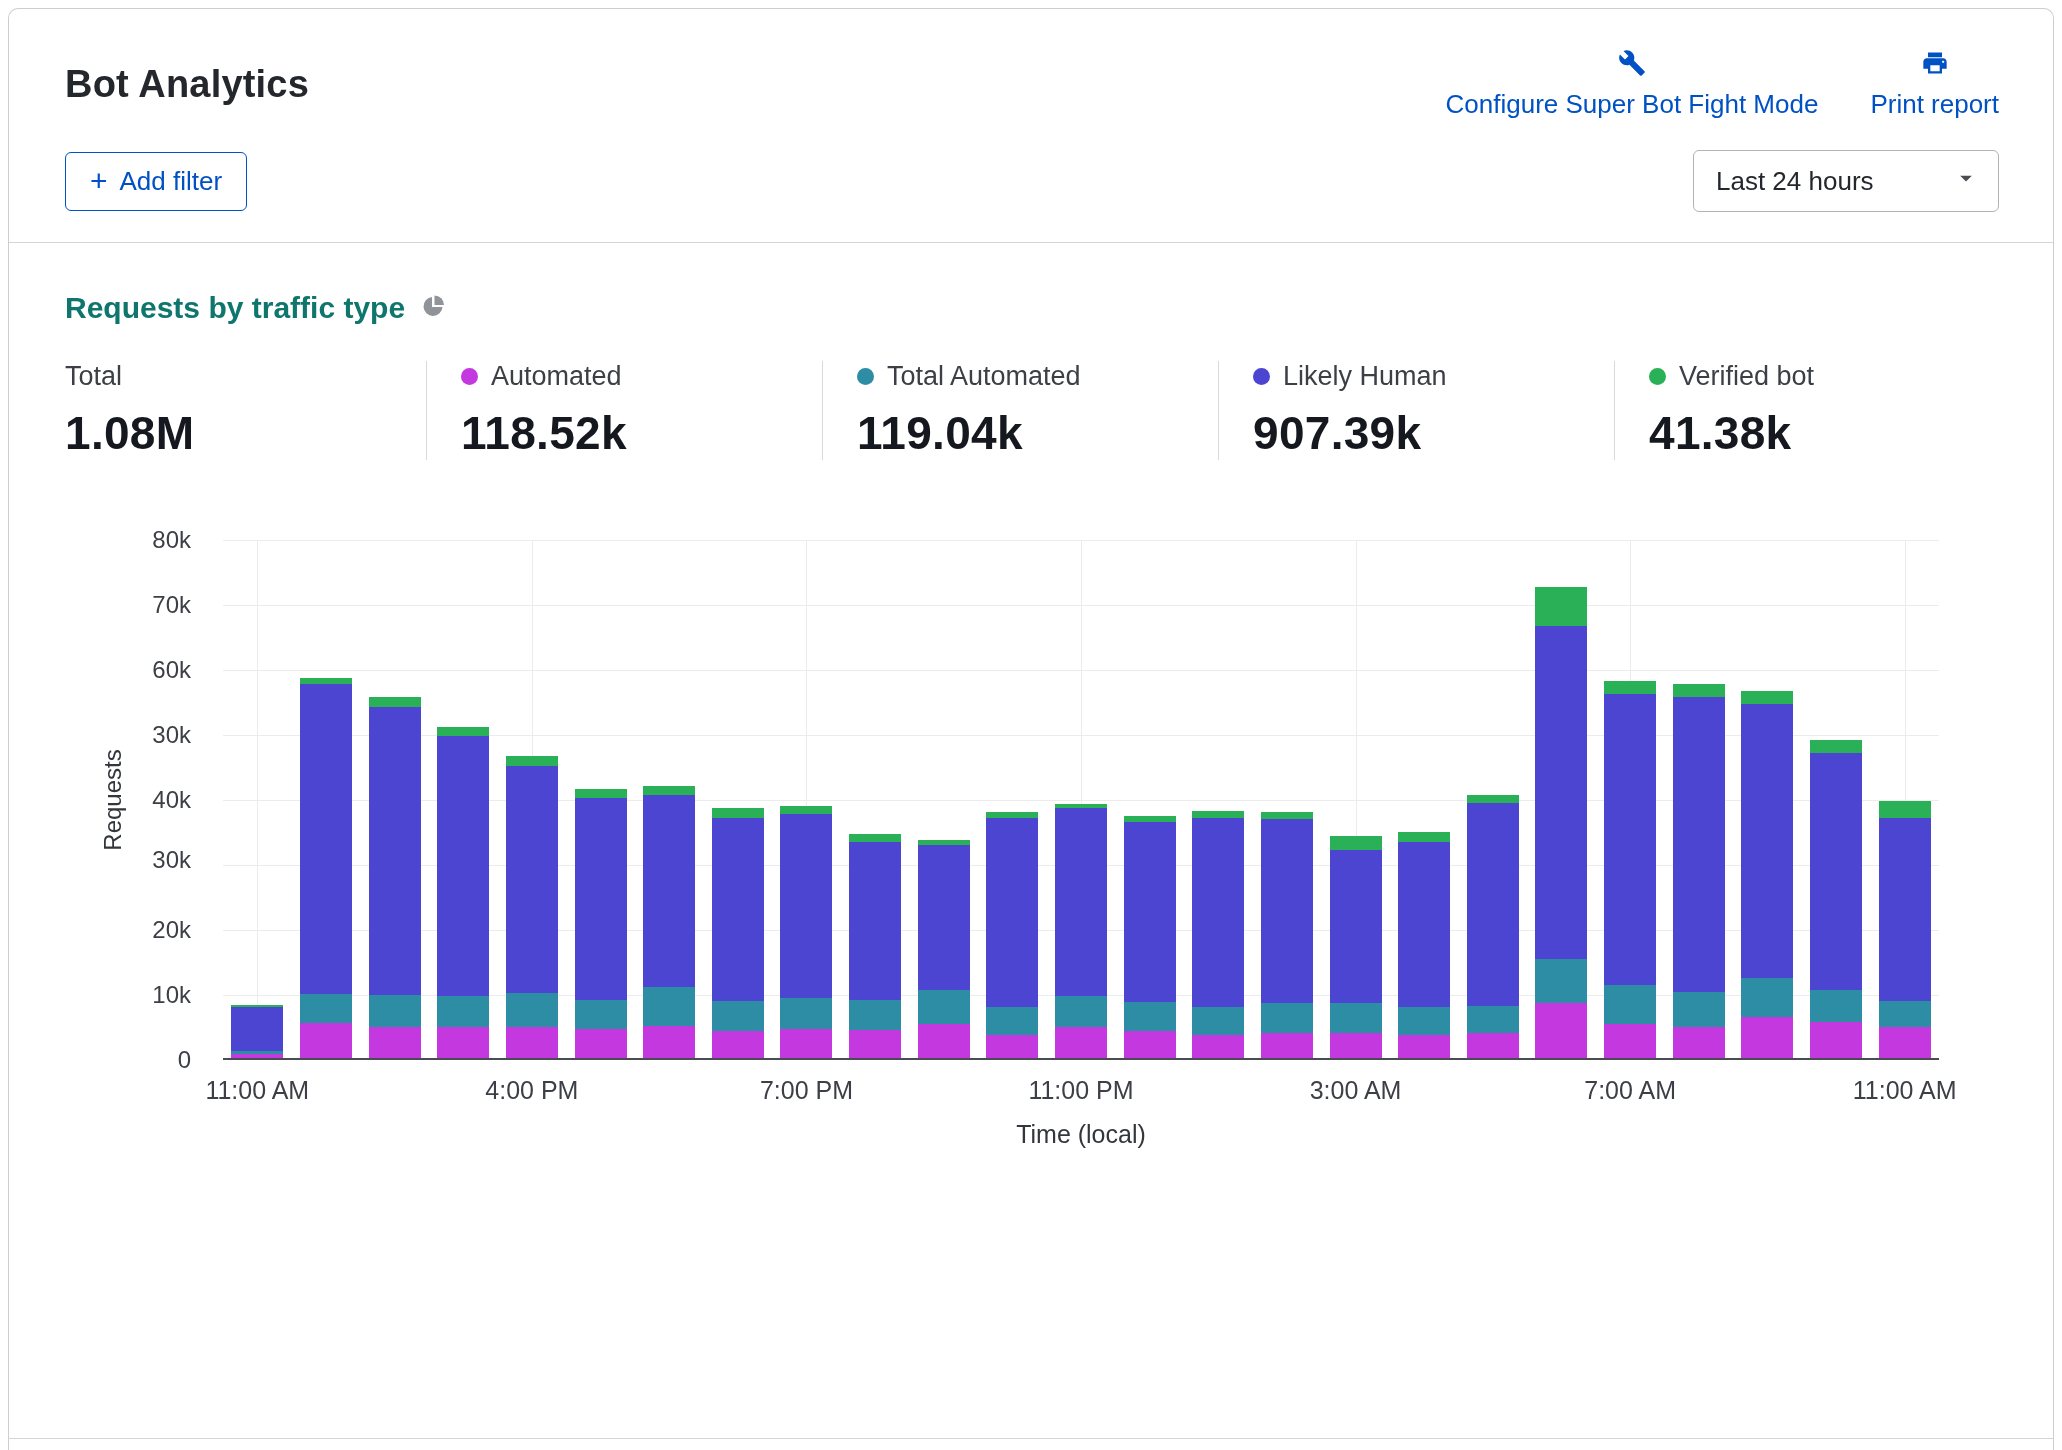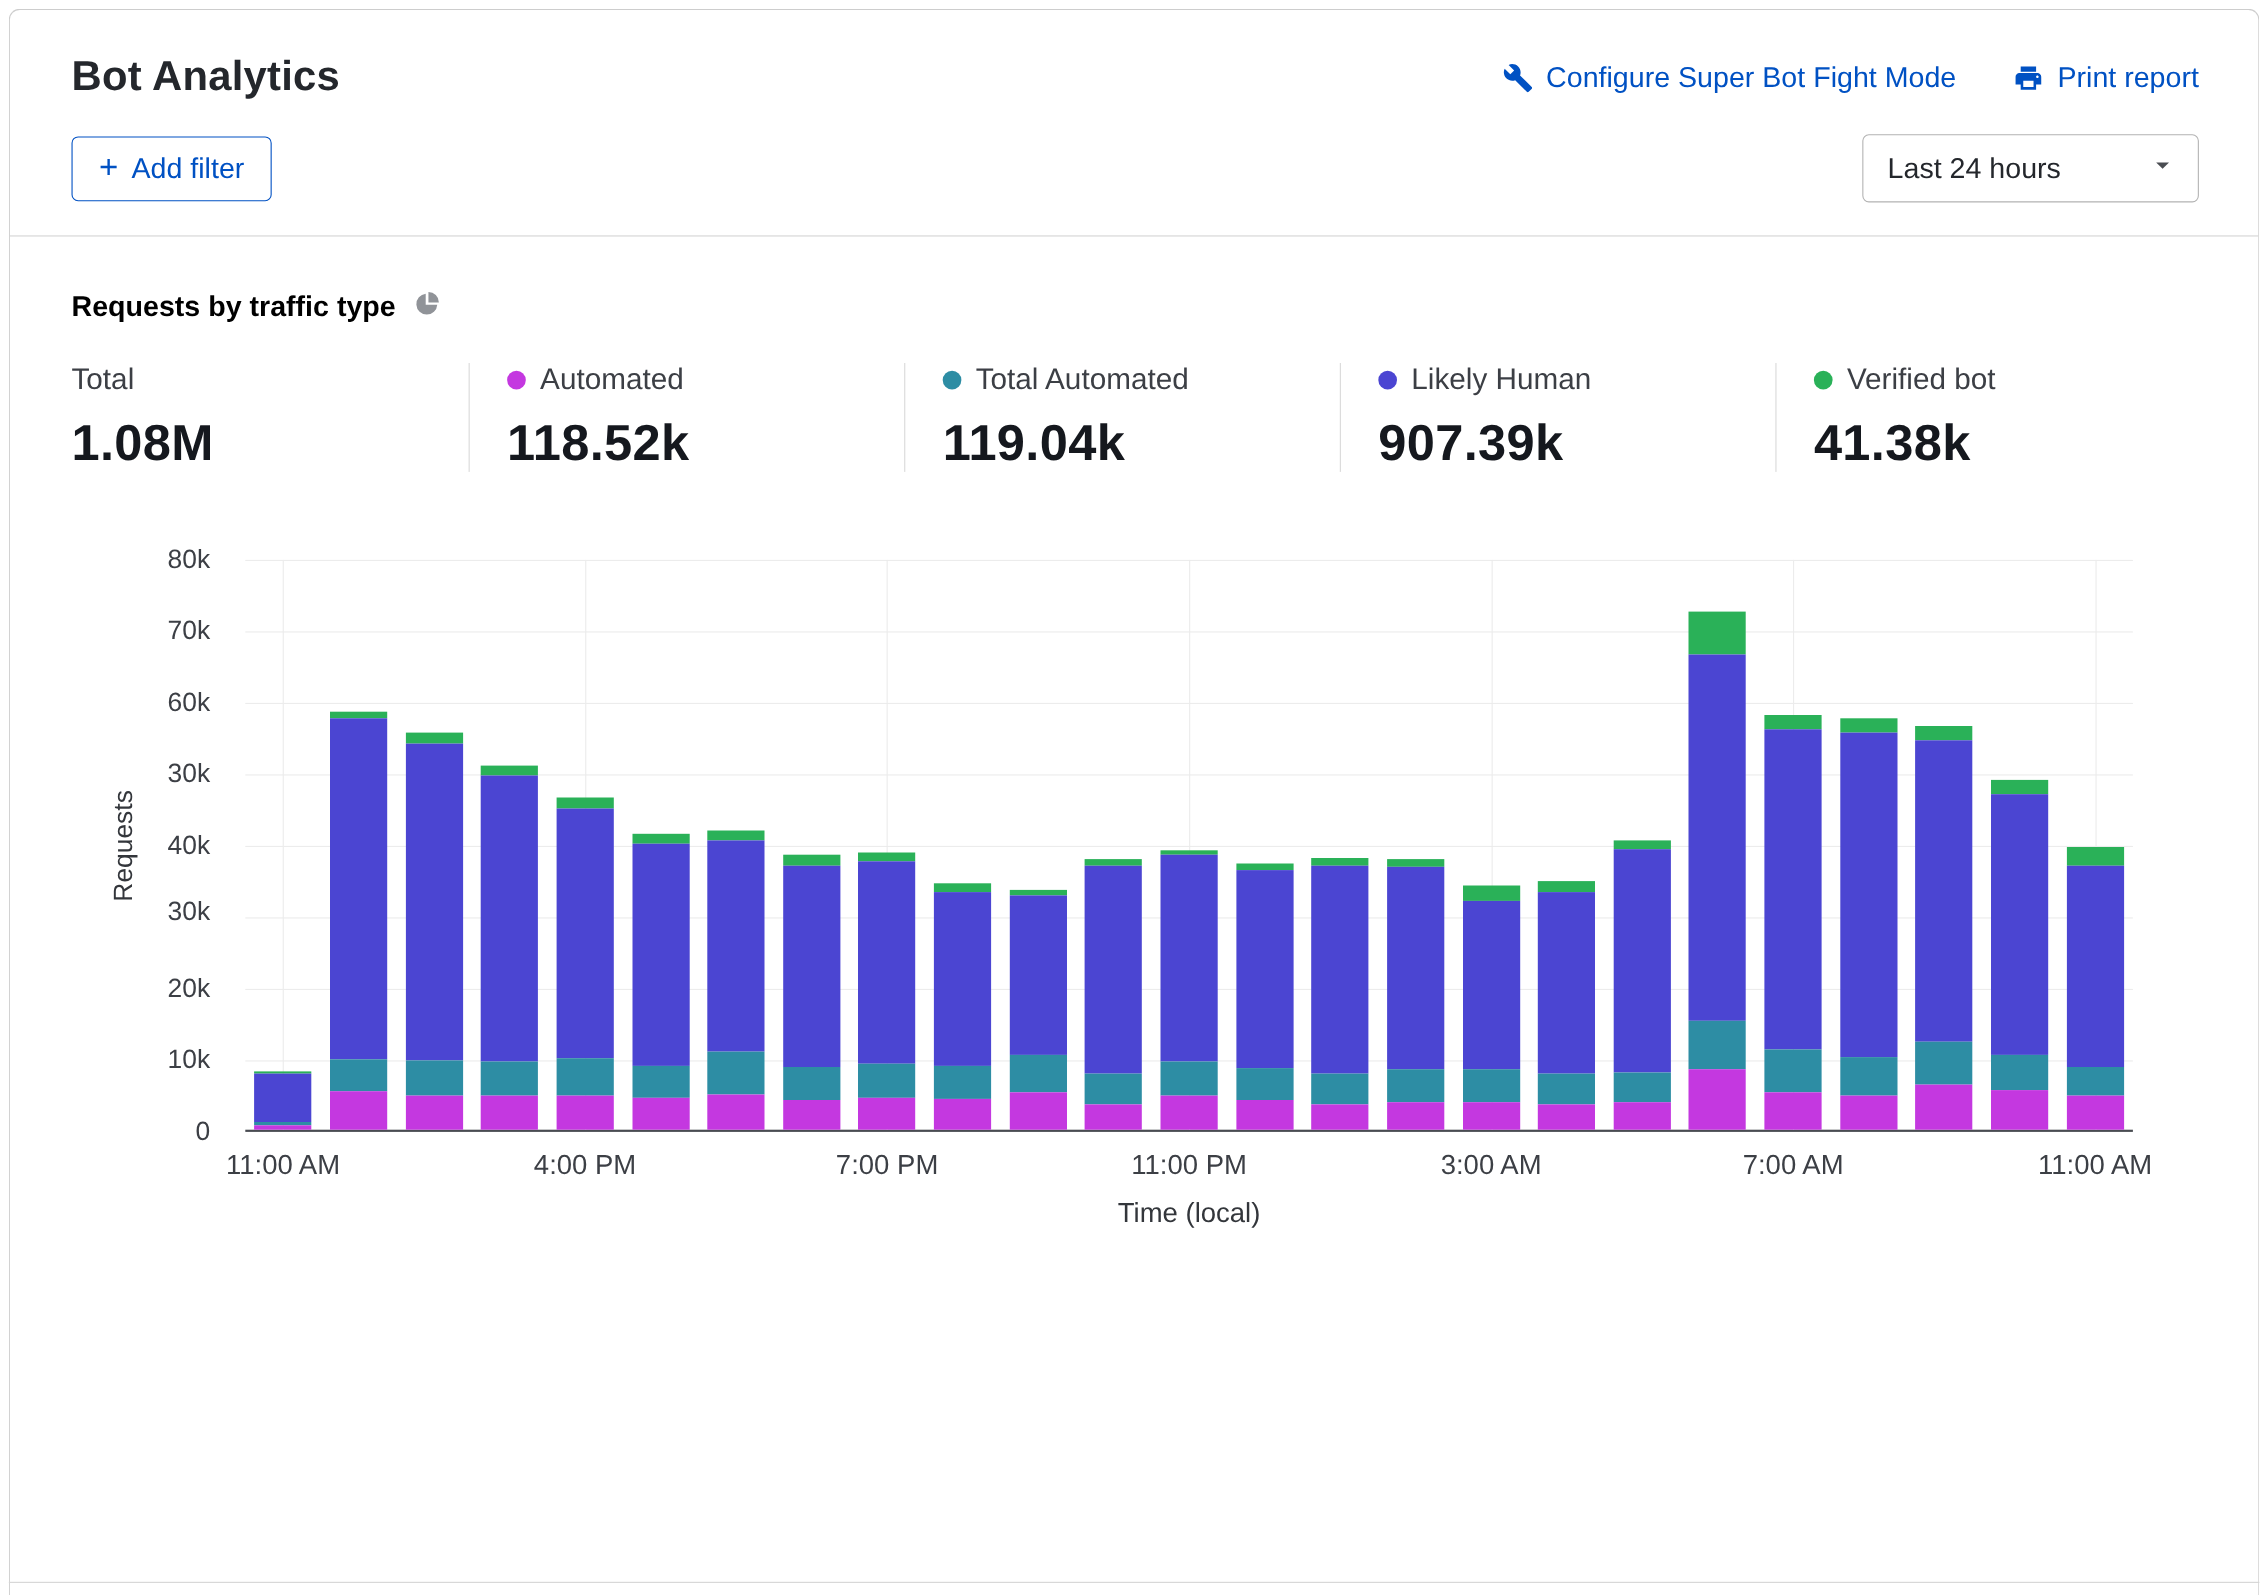--- a/index.html
+++ b/index.html
@@ -19,21 +19,21 @@
     border-bottom: none;
     border-radius: 10px 10px 0 0;
   }
   
   .card-header { padding: 40px 54px 30px 56px; }
   .header-row1 { display: flex; justify-content: space-between; align-items: center; }
   .page-title { font-size: 38px; font-weight: 700; color: #24272c; letter-spacing: 0.2px; }
   .header-links { display: flex; align-items: center; gap: 52px; }
   .hlink {
     display: flex; align-items: center; gap: 12px;
-    color: #0051c3; font-size: 26px; cursor: pointer; text-decoration: none;
+    color: #0051c3; font-size: 26px; cursor: pointer; text-decoration: none; flex-direction: column;
   }
   .hlink svg { display: block; }
   .header-row2 { margin-top: 30px; display: flex; justify-content: space-between; align-items: center; }
   .add-filter-btn {
     display: inline-flex; align-items: center; gap: 12px;
     border: 1px solid #0051c3; border-radius: 6px;
     background: #fff; color: #0051c3;
     font-size: 26px; font-family: inherit;
     padding: 13px 24px; cursor: pointer;
   }
@@ -42,21 +42,21 @@
     width: 306px; height: 62px;
     border: 1px solid #b3b3b3; border-radius: 6px;
     display: flex; align-items: center; justify-content: space-between;
     padding: 0 18px 0 22px;
     font-size: 26px; color: #24272c; background: #fff; cursor: pointer;
   }
   .divider { height: 1px; background: #d4d4d4; }
   
   .card-body { padding: 48px 54px 0 56px; }
   .section-title-row { display: flex; align-items: center; gap: 16px; }
-  .section-title { font-size: 26px; font-weight: 700; color: #000000; }
+  .section-title { font-size: 30px; font-weight: 700; color: #0f766e; }
   
   .stats-row { margin-top: 36px; display: flex; }
   .stat { flex: 1 1 0; padding-left: 34px; }
   .stat:first-child { padding-left: 0; }
   .stat + .stat { border-left: 1px solid #d9d9d9; margin-left: 11px; }
   .stat-label-row { display: flex; align-items: center; gap: 13px; }
   .dot { width: 17px; height: 17px; border-radius: 50%; display: inline-block; flex: none; }
   .stat-label { font-size: 27px; color: #3c3f45; }
   .stat-value { margin-top: 14px; font-size: 46px; font-weight: 700; color: #15181e; letter-spacing: 0.3px; }
   

